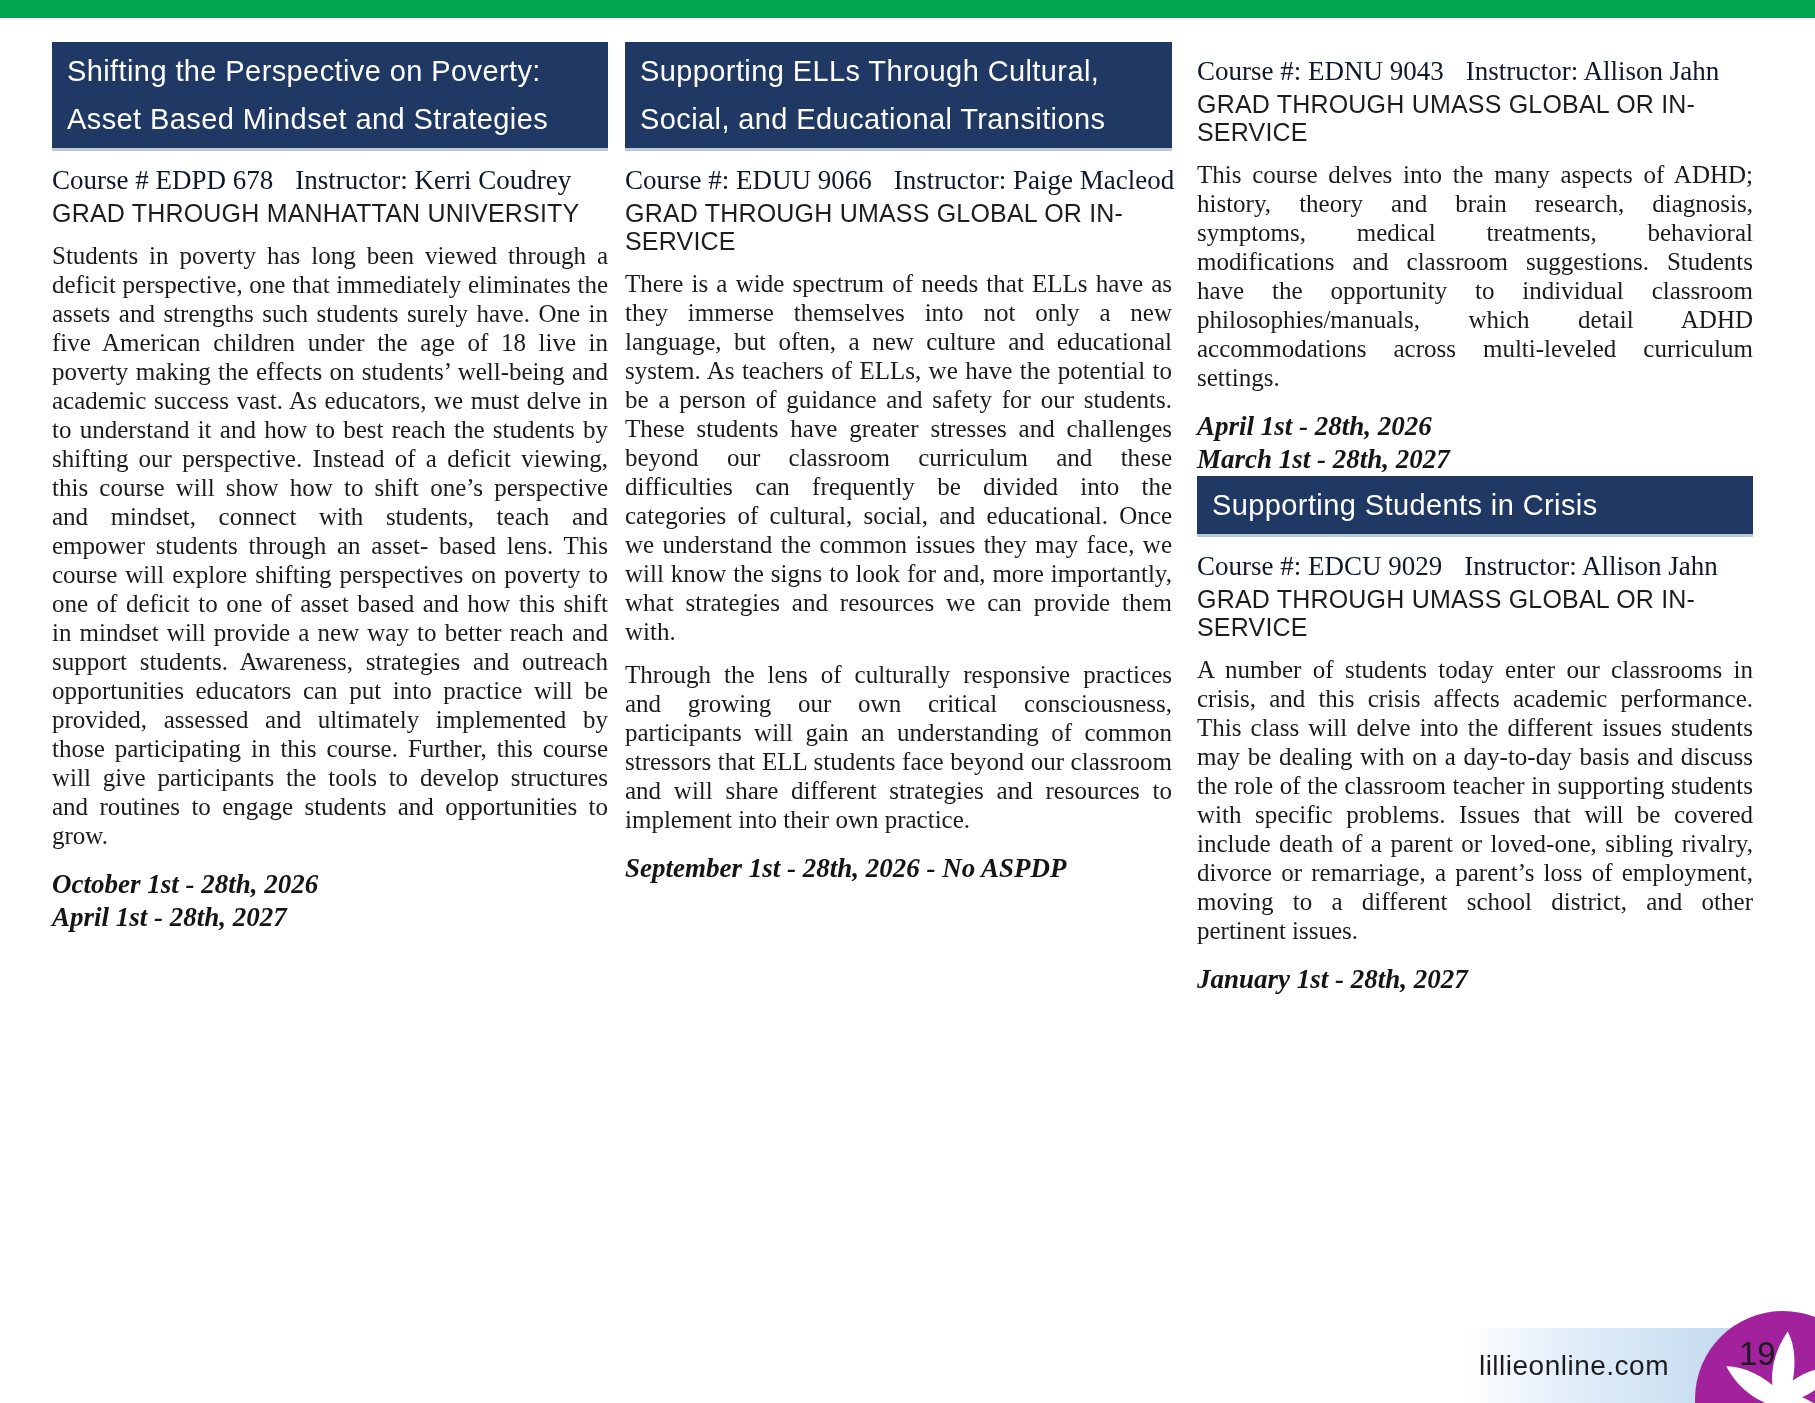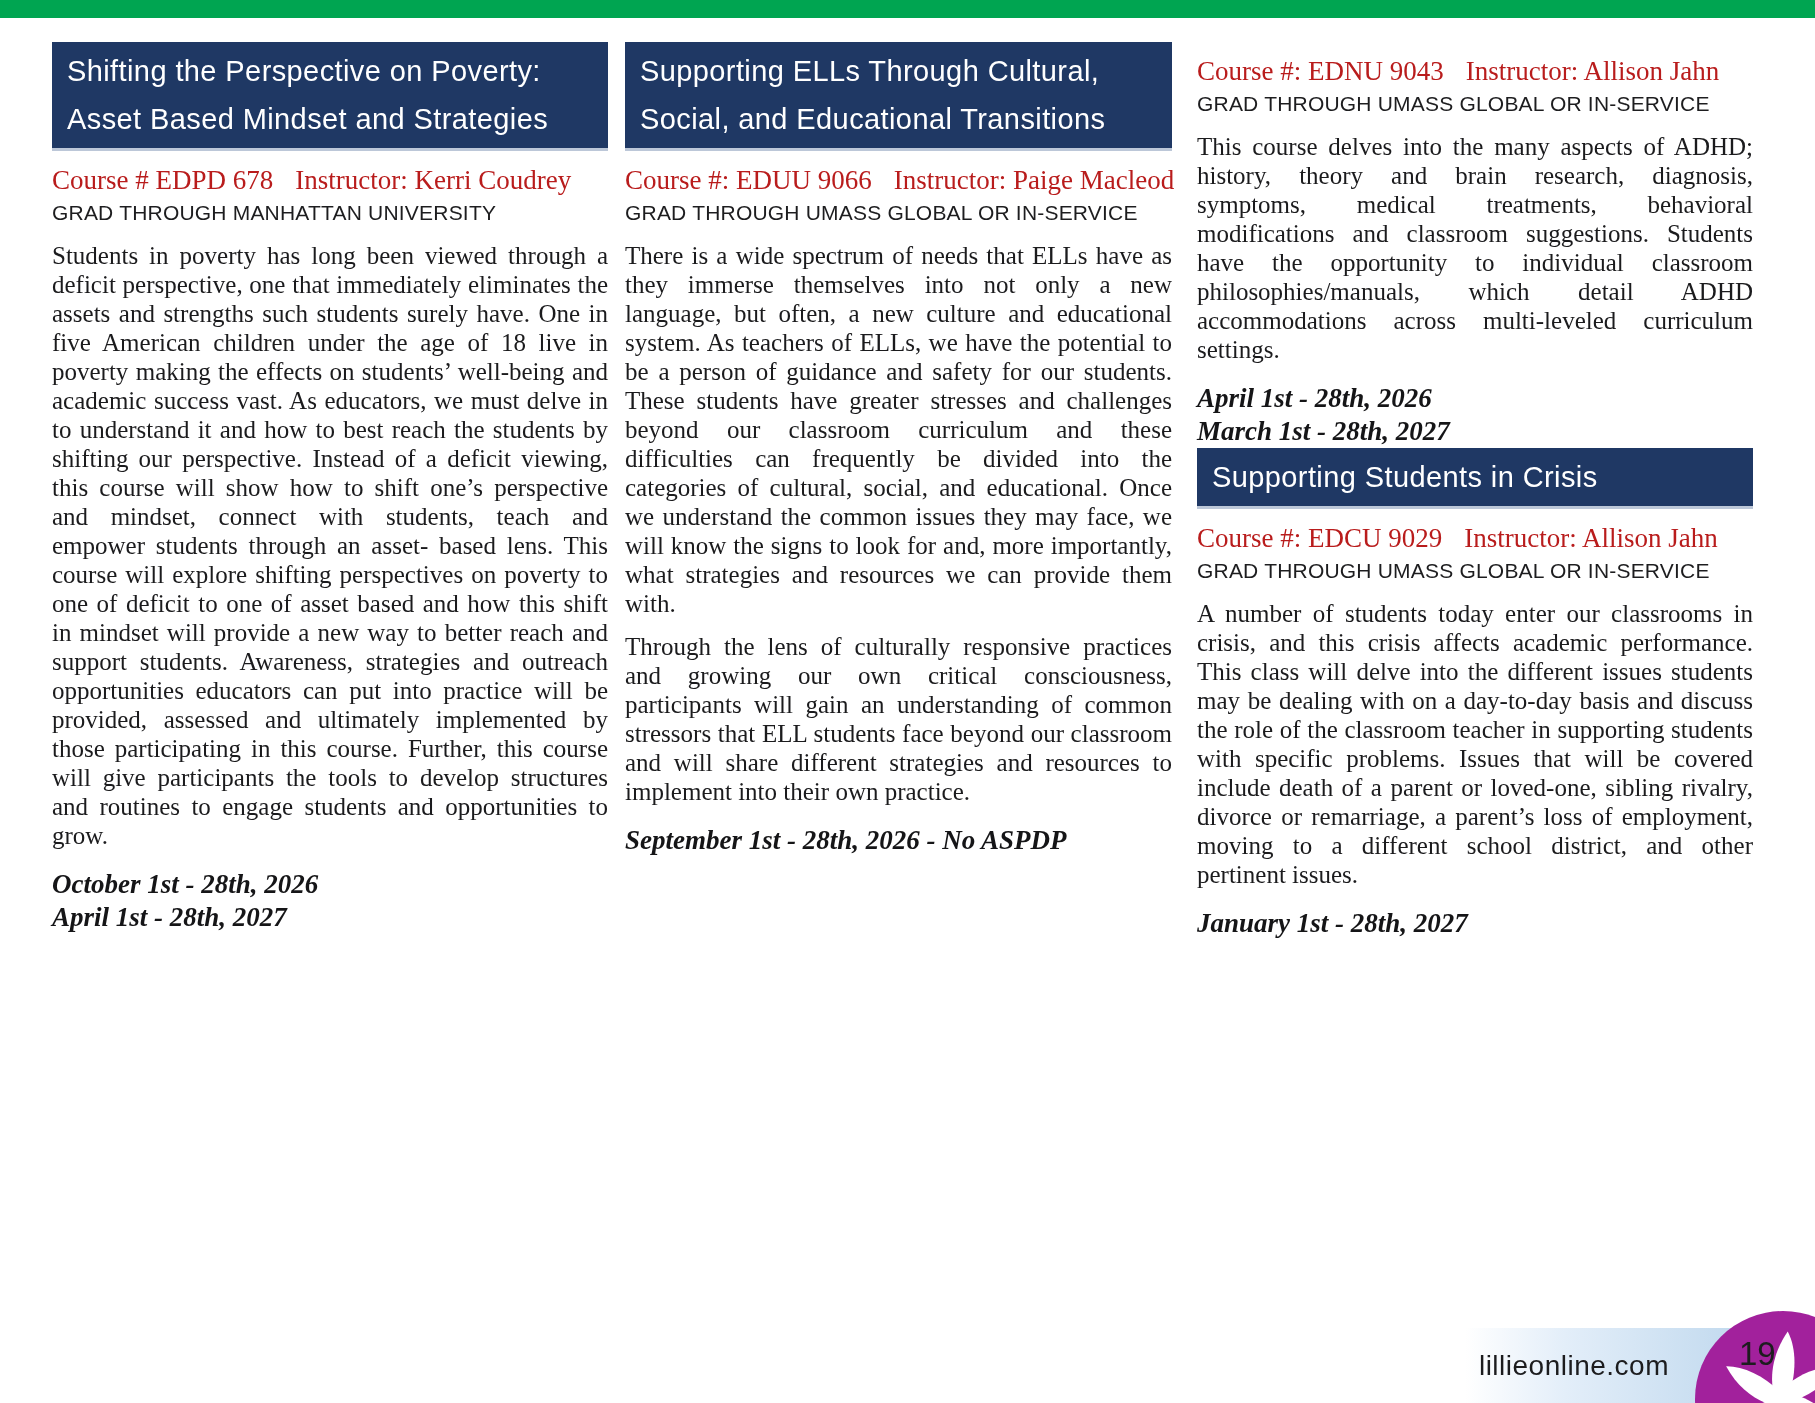--- a/index.html
+++ b/index.html
@@ -12,23 +12,23 @@
   
   .col{position:absolute;top:42px;}
   .col1{left:52px;width:556px;}
   .col2{left:625px;width:547px;}
   .col3{left:1197px;width:556px;}
 
   .hdr{background:var(--navy,#1F3864);color:#ffffff;font-family:"Liberation Sans",sans-serif;
        font-size:29px;line-height:48px;padding:5px 15px;letter-spacing:0.4px;font-weight:400;
        border-bottom:3px solid #bcc7d8;}
   .meta{display:flex;gap:22px;margin-top:14px;font-family:"Liberation Serif",serif;
-        font-size:27px;color:#b91c1c;white-space:nowrap;}
+        font-size:27px;color:#0f172a;white-space:nowrap;}
   .meta.wide{}
-  .credit{margin-top:3px;font-family:"Liberation Sans",sans-serif;font-size:21px;
+  .credit{margin-top:3px;font-family:"Liberation Sans",sans-serif;font-size:25px;
           line-height:28px;color:#1d1d1f;letter-spacing:0.2px;}
   p.body{margin:14px 0 0 0;font-family:"Liberation Serif",serif;font-size:25px;line-height:29px;
          color:#1b1b1d;text-align:justify;}
   .dates{margin-top:18px;font-family:"Liberation Serif",serif;font-style:italic;font-weight:bold;
          font-size:27px;line-height:33px;color:#151517;}
   .section2{}
 
   
   .footer-strip{position:absolute;top:1328px;right:18px;width:332px;height:75px;
       background:linear-gradient(90deg,#ffffff 0%,#e3eef9 30%,#b7d3eb 100%);}

